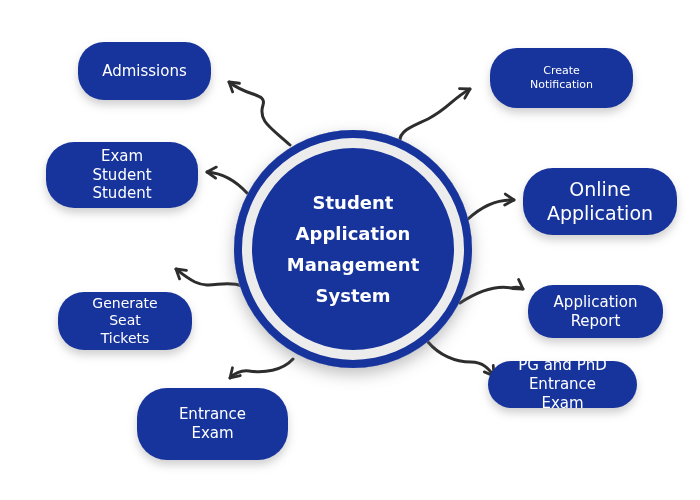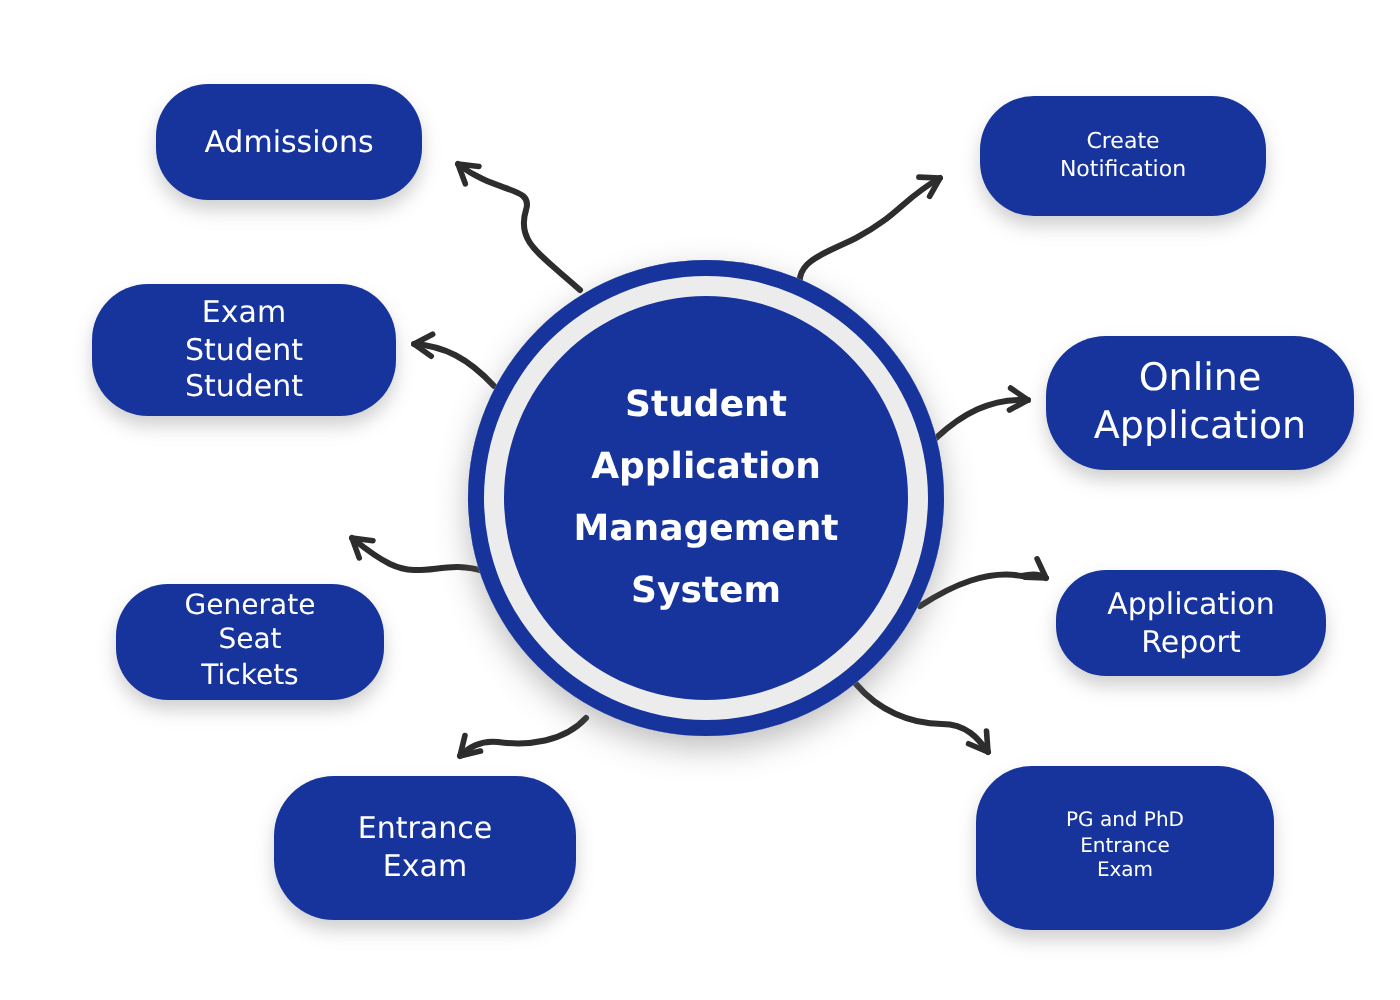--- a/index.html
+++ b/index.html
@@ -36,21 +36,21 @@
   }
   .node span { display: block; }
 
   .n-admissions        { left: 78px;  top: 42px;  width: 133px; height: 58px; border-radius: 26px; font-size: 15px; }
   .n-exam-center       { left: 46px;  top: 142px; width: 152px; height: 66px; border-radius: 28px; font-size: 15px; }
   .n-generate-hall     { left: 58px;  top: 292px; width: 134px; height: 58px; border-radius: 26px; font-size: 14px; }
   .n-entrance-exam     { left: 137px; top: 388px; width: 151px; height: 72px; border-radius: 30px; font-size: 15px; }
   .n-create-notif      { left: 490px; top: 48px;  width: 143px; height: 60px; border-radius: 27px; font-size: 11px; }
   .n-online-app        { left: 523px; top: 168px; width: 154px; height: 67px; border-radius: 30px; font-size: 19px; }
   .n-app-report        { left: 528px; top: 285px; width: 135px; height: 53px; border-radius: 25px; font-size: 15px; }
-  .n-pg-phd            { left: 488px; top: 383px; width: 149px; height: 82px; border-radius: 28px; font-size: 10px; }
+  .n-pg-phd            { left: 488px; top: 361px; width: 149px; height: 47px; border-radius: 28px; font-size: 15px; }
 
   .center-circle {
     position: absolute;
     left: 234px; top: 130px;
     width: 238px; height: 238px;
     border-radius: 50%;
     background: #17349C;
     box-shadow:
       inset 0 0 0 8px #17349C,
       inset 0 0 0 18px #ECECEC,

